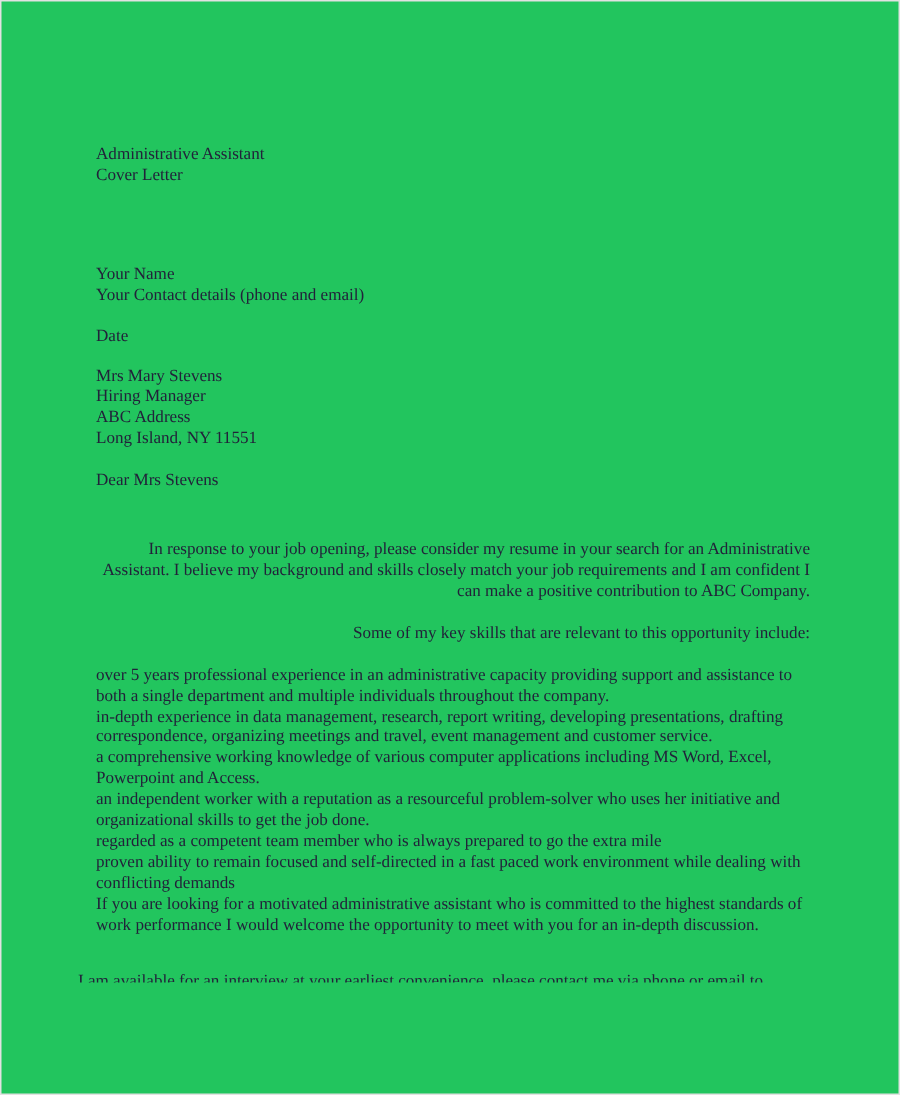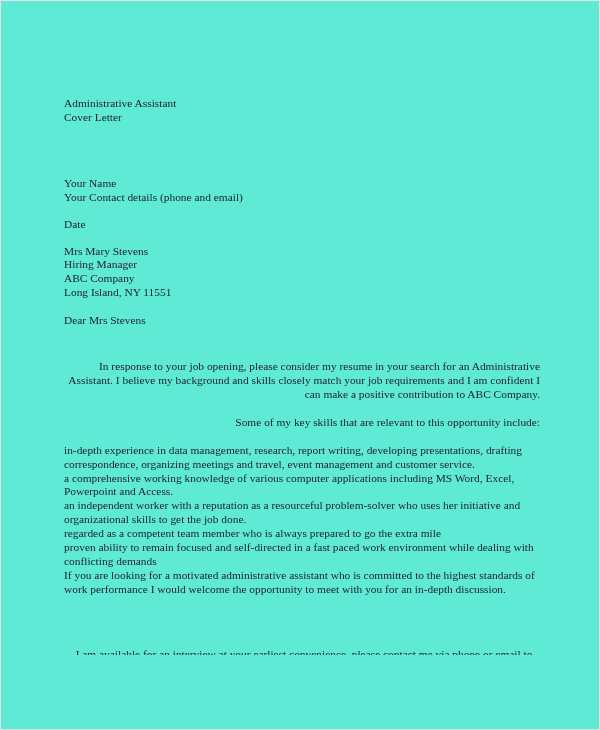--- a/index.html
+++ b/index.html
@@ -12,21 +12,21 @@
     height: 730px;
     overflow: hidden;
     font-family: "Liberation Serif", "DejaVu Serif", serif;
   }
 
   .page {
     position: relative;
     box-sizing: border-box;
     width: 600px;
     height: 730px;
-    background: #5eead4;
+    background: #22c55e;
     border: 1px solid #e2e2e2;
     overflow: hidden;
   }
 
   .doc-body {
     position: absolute;
     left: 63px;
     top: 96px;
     width: 476px;
     color: #22223a;
@@ -67,26 +67,25 @@
     list-style: none;
   }
   .skills-list li {
     margin: 0;
     padding: 0;
   }
 
   
   .clipped-line-wrap {
     position: absolute;
-    left: 63px;
+    left: 51px;
     top: 647px;
     width: 480px;
     height: 7px;
     overflow: hidden;
-    text-align: center;
   }
   .clipped-line {
     margin: 0;
     padding: 0;
     color: #22223a;
     font-size: 11.4px;
     line-height: 13.9px;
     white-space: nowrap;
   }
 </style>
@@ -113,41 +112,42 @@
 
     <div class="block">
       <div class="line">Date</div>
     </div>
 
     <div class="gap-date"></div>
 
     <div class="block">
       <div class="line">Mrs Mary Stevens</div>
       <div class="line">Hiring Manager</div>
-      <div class="line">ABC Company</div>
+      <div class="line">ABC Address</div>
       <div class="line">Long Island, NY 11551</div>
     </div>
 
     <div class="gap-recip"></div>
 
     <div class="block">
       <div class="line">Dear Mrs Stevens</div>
     </div>
 
     <div class="gap-salut"></div>
 
     <p class="para">In response to your job opening, please consider my resume in your search for an Administrative Assistant. I believe my background and skills closely match your job requirements and I am confident I can make a positive contribution to ABC Company.</p>
 
     <div class="gap-para1"></div>
 
     <p class="para">Some of my key skills that are relevant to this opportunity include:</p>
 
     <div class="gap-para2"></div>
 
     <ul class="skills-list">
+      <li>over 5 years professional experience in an administrative capacity providing support and assistance to both a single department and multiple individuals throughout the company.</li>
       <li>in-depth experience in data management, research, report writing, developing presentations, drafting correspondence, organizing meetings and travel, event management and customer service.</li>
       <li>a comprehensive working knowledge of various computer applications including MS Word, Excel, Powerpoint and Access.</li>
       <li>an independent worker with a reputation as a resourceful problem-solver who uses her initiative and organizational skills to get the job done.</li>
       <li>regarded as a competent team member who is always prepared to go the extra mile</li>
       <li>proven ability to remain focused and self-directed in a fast paced work environment while dealing with conflicting demands</li>
       <li>If you are looking for a motivated administrative assistant who is committed to the highest standards of work performance I would welcome the opportunity to meet with you for an in-depth discussion.</li>
     </ul>
 
   </div>
 

